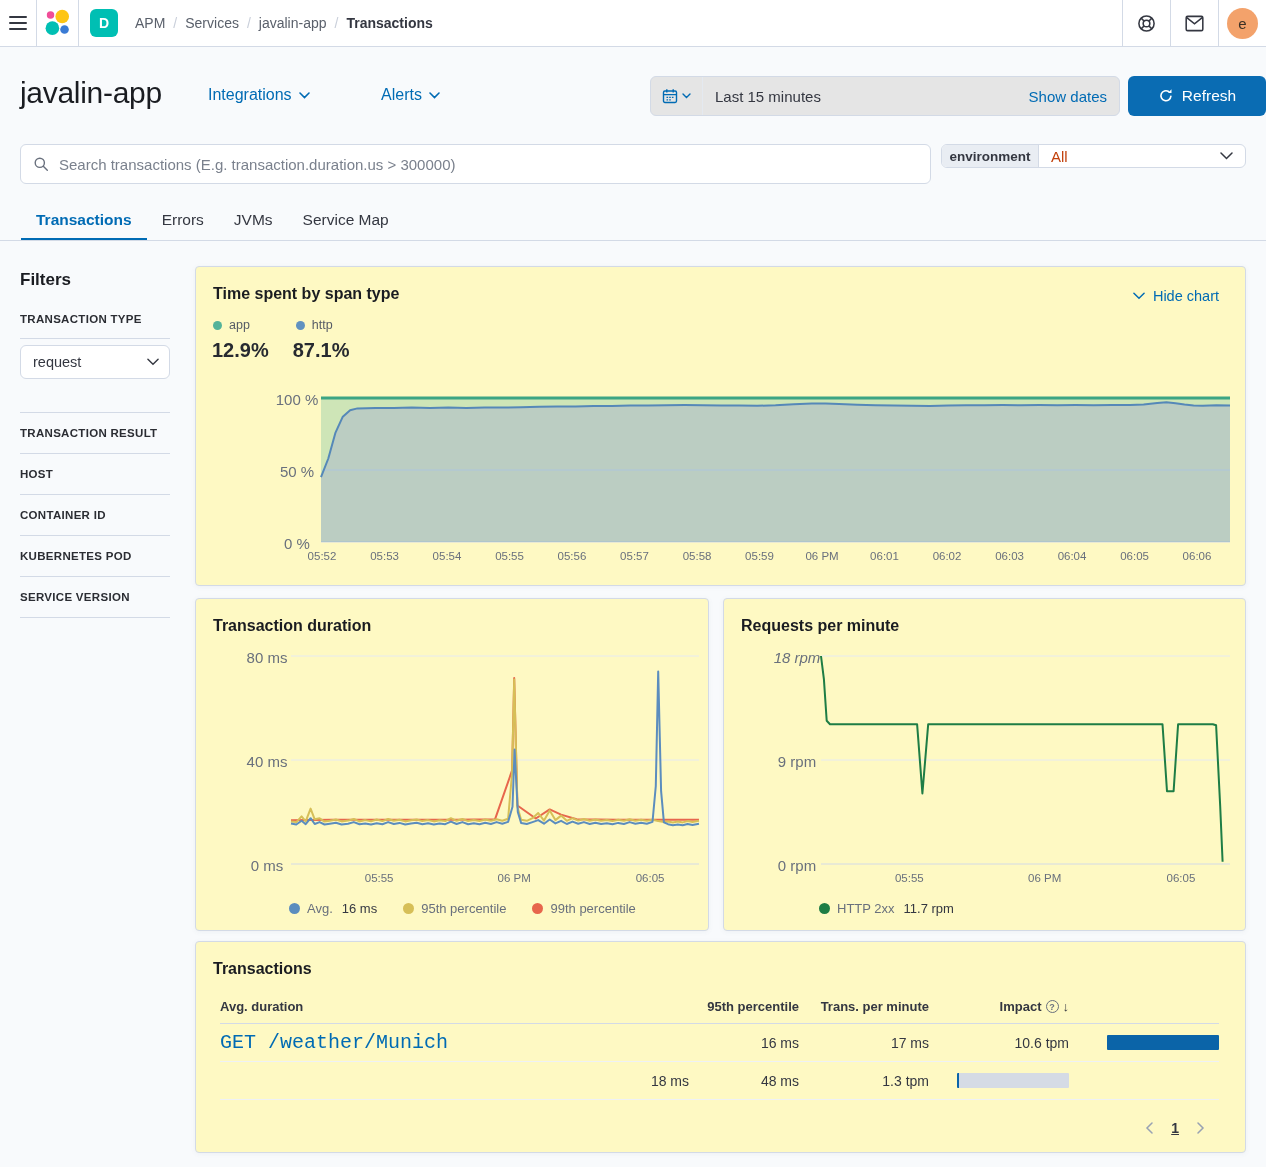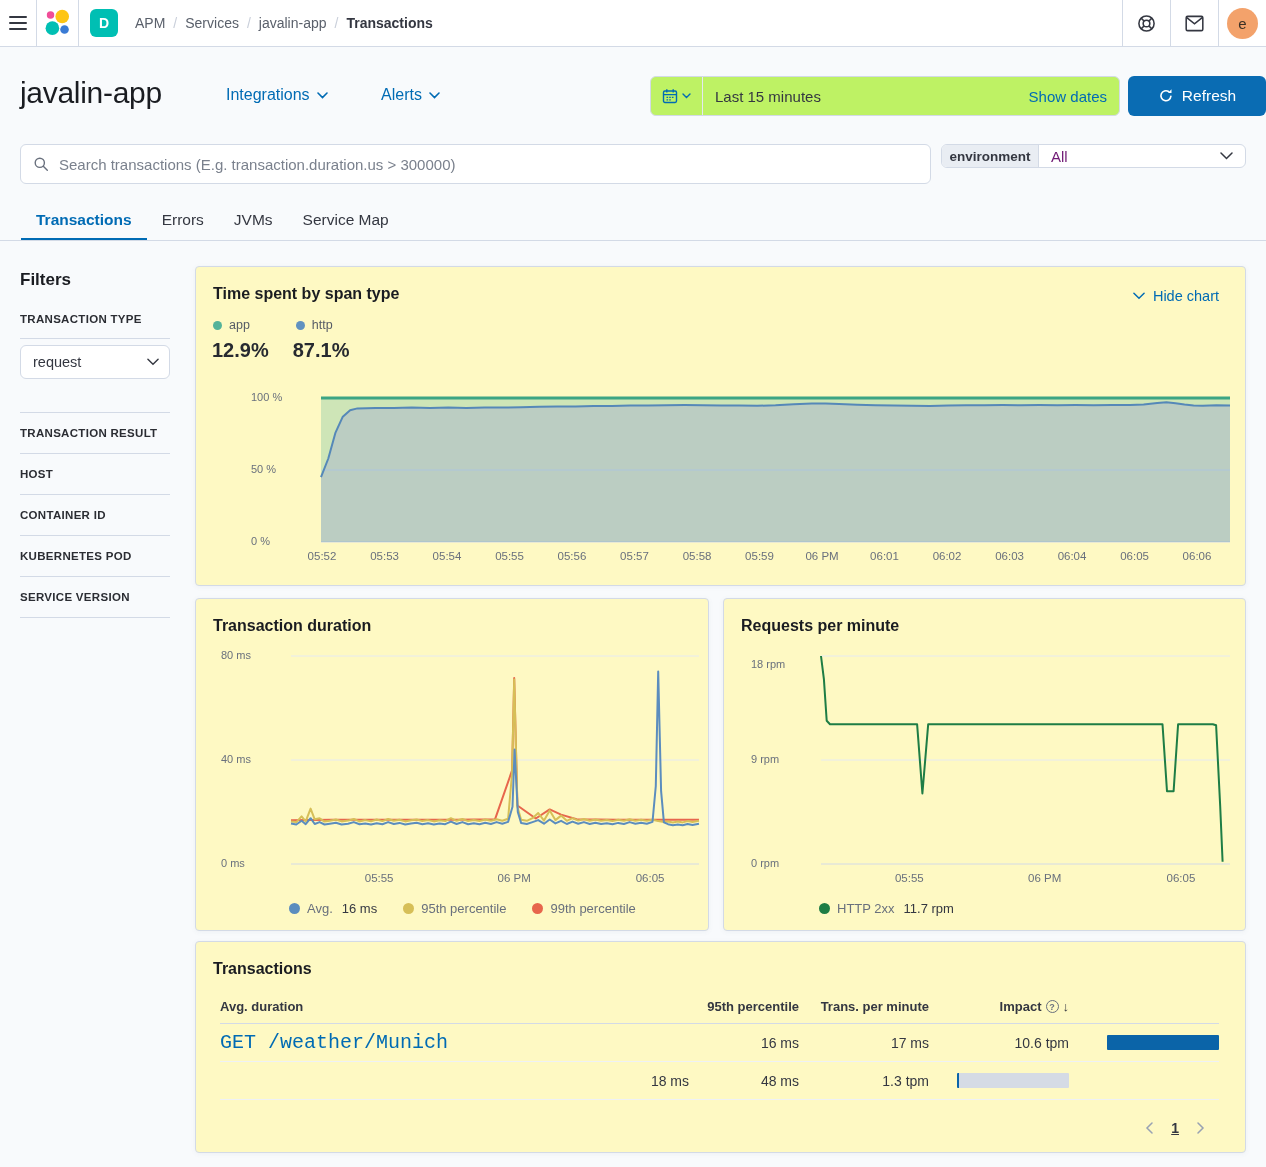--- a/index.html
+++ b/index.html
@@ -21,45 +21,45 @@
   .crumb.last { color:#343741; font-weight:700; cursor:default; }
   .tb-right { margin-left:auto; display:flex; align-items:stretch; }
   .tb-icon-cell { width:48px; border-left:1px solid #d3dae6; cursor:pointer; }
   .avatar { width:31px; height:31px; border-radius:50%; background:#F3A26B; color:#3c3126;
             font-size:15px; display:flex; align-items:center; justify-content:center; }
 
   
   .page-title { position:absolute; left:20px; top:76px; font-size:30px; font-weight:400; color:#1a1c21; letter-spacing:-0.3px; }
   .hero-link { position:absolute; top:86px; display:flex; align-items:center; gap:7px; color:#006BB4;
                font-size:16px; cursor:pointer; }
-  .hero-link.integrations { left:226px; }
+  .hero-link.integrations { left:208px; }
   .hero-link.alerts { left:381px; }
 
-  .datepicker { position:absolute; left:650px; top:76px; width:470px; height:40px; background:#bef264;
+  .datepicker { position:absolute; left:650px; top:76px; width:470px; height:40px; background:#e5e5e5;
                 border:1px solid #d3dae6; border-radius:6px; display:flex; align-items:center; }
   .dp-quick { width:52px; height:100%; display:flex; align-items:center; justify-content:center; gap:4px;
               border-right:1px solid #e4e9f0; cursor:pointer; }
   .dp-text { padding-left:12px; font-size:15px; color:#343741; flex:1; cursor:pointer; }
   .dp-showdates { padding-right:12px; font-size:15px; font-weight:500; color:#006BB4; cursor:pointer; }
   .refresh-btn { position:absolute; left:1128px; top:76px; width:138px; height:40px; background:#0a6cb3;
                  border:none; border-radius:6px; color:#fff; font-size:15.5px; font-weight:500;
                  display:flex; align-items:center; justify-content:center; gap:8px; cursor:pointer;
                  font-family:"Liberation Sans", sans-serif; }
 
   
   .searchbox { position:absolute; left:20px; top:144px; width:911px; height:40px; background:#fff;
                border:1px solid #d3dae6; border-radius:6px; display:flex; align-items:center; padding:0 12px; }
   .searchbox input { border:none; outline:none; flex:1; margin-left:10px; font-size:15px; color:#343741;
                      font-family:"Liberation Sans", sans-serif; background:transparent; }
   .searchbox input::placeholder { color:#7a818d; }
   .env-group { position:absolute; left:941px; top:144px; width:305px; height:24px; border:1px solid #d3dae6;
                border-radius:6px; background:#fff; display:flex; align-items:center; overflow:hidden; }
   .env-label { width:97px; height:100%; background:#e9edf3; border-right:1px solid #d3dae6; font-size:13.5px;
                font-weight:700; color:#343741; display:flex; align-items:center; justify-content:center; }
-  .env-value { flex:1; padding-left:12px; font-size:15px; color:#701a75; cursor:pointer; }
+  .env-value { flex:1; padding-left:12px; font-size:15px; color:#c2410c; cursor:pointer; }
   .env-chev { padding-right:12px; display:flex; cursor:pointer; }
 
   
   .tabs { position:absolute; left:21px; top:200px; display:flex; }
   .tab { padding:0 15px; height:40px; display:flex; align-items:center; font-size:15.5px; color:#343741; cursor:pointer; }
   .tab.active { color:#006BB4; font-weight:600; box-shadow:inset 0 -2px 0 #006BB4; }
   .tabs-border { position:absolute; left:0; top:240px; width:1266px; height:1px; background:#d3dae6; }
 
   
   .filters { position:absolute; left:20px; top:266px; width:150px; height:420px; }
@@ -82,21 +82,21 @@
                 color:#006BB4; font-size:14.5px; cursor:pointer; }
 
   .span-legend { position:absolute; left:17px; top:51px; display:flex; gap:46px; }
   .legend-item { display:flex; align-items:center; gap:7px; font-size:12.5px; color:#565c66; }
   .legend-dot { width:9px; height:9px; border-radius:50%; flex:0 0 auto; }
   .span-pcts { position:absolute; left:16px; top:72px; display:flex; gap:24px; }
   .span-pct { font-size:20px; font-weight:600; color:#272a30; }
 
   .chart-area { position:absolute; inset:0; }
   .chart-plot { position:absolute; }
-  .ytick { position:absolute; font-size:11px; color:#69707d; text-align:left; }
+  .ytick { position:absolute; font-size:15px; color:#69707d; text-align:center;margin-left:16px; }
   .xtick { position:absolute; font-size:11.5px; color:#69707d; text-align:center; width:70px; }
 
   .bottom-legend { position:absolute; display:flex; gap:26px; align-items:center; }
   #card-duration .bottom-legend { left:93px; top:302px; }
   #card-rpm .bottom-legend { left:95px; top:302px; }
   .bottom-legend .legend-item { font-size:13px; color:#69707d; gap:7px; }
   .bottom-legend .legend-dot { width:11px; height:11px; }
   .legend-value { color:#343741; font-weight:500; margin-left:2px; }
 
   
@@ -357,21 +357,21 @@
     <div class="card-title">Requests per minute</div>
     <div class="chart-area" id="chart-rpm">
         <svg width="409" height="208" class="chart-plot" style="position: absolute; left: 97px; top: 57px; overflow: visible;">
           <line x1="0" x2="409" y1="208" y2="208" stroke="#d3dae6" stroke-width="1"></line>
           <line x1="0" x2="409" y1="104" y2="104" stroke="#e6eaf1" stroke-width="1"></line>
           <line x1="0" x2="409" y1="0" y2="0" stroke="#e6eaf1" stroke-width="1"></line>
           <path d="M0.0 0.0 L2.9 23.1 L5.7 64.7 L9.0 68.2 L20.5 68.2 L40.9 68.2 L61.3 68.2 L81.8 68.2 L96.1 68.2 L101.4 137.5 L107.2 68.2 L122.7 68.2 L143.1 68.2 L163.6 68.2 L184.1 68.2 L204.5 68.2 L225.0 68.2 L245.4 68.2 L265.9 68.2 L286.3 68.2 L306.8 68.2 L327.2 68.2 L341.5 68.2 L346.0 135.2 L352.6 135.2 L357.1 68.2 L368.1 68.2 L380.4 68.2 L391.8 68.2 L395.1 69.3 L399.2 150.2 L401.6 205.7" fill="none" stroke="#1E7D45" stroke-width="2" stroke-linejoin="round"></path>
         </svg>
         <div class="ytick" style="left: 27px; top: 258px; width: 60px;">0 rpm</div>
         <div class="ytick" style="left: 27px; top: 154px; width: 60px;">9 rpm</div>
-        <div class="ytick" style="left: 27px; top: 59px; width: 60px;">18 rpm</div>
+        <div class="ytick" style="left: 27px; top: 50px; width: 60px; font-style: italic;">18 rpm</div>
         <div class="xtick" style="left: 150.344px; top: 273px;">05:55</div>
         <div class="xtick" style="left: 285.723px; top: 273px;">06 PM</div>
         <div class="xtick" style="left: 421.92px; top: 273px;">06:05</div>
       </div>
     <div class="bottom-legend">
       <div class="legend-item">
         <span class="legend-dot" style="background: rgb(30, 125, 69);"></span>
         <span>HTTP 2xx</span>
         <span class="legend-value">11.7 rpm</span>
       </div>

